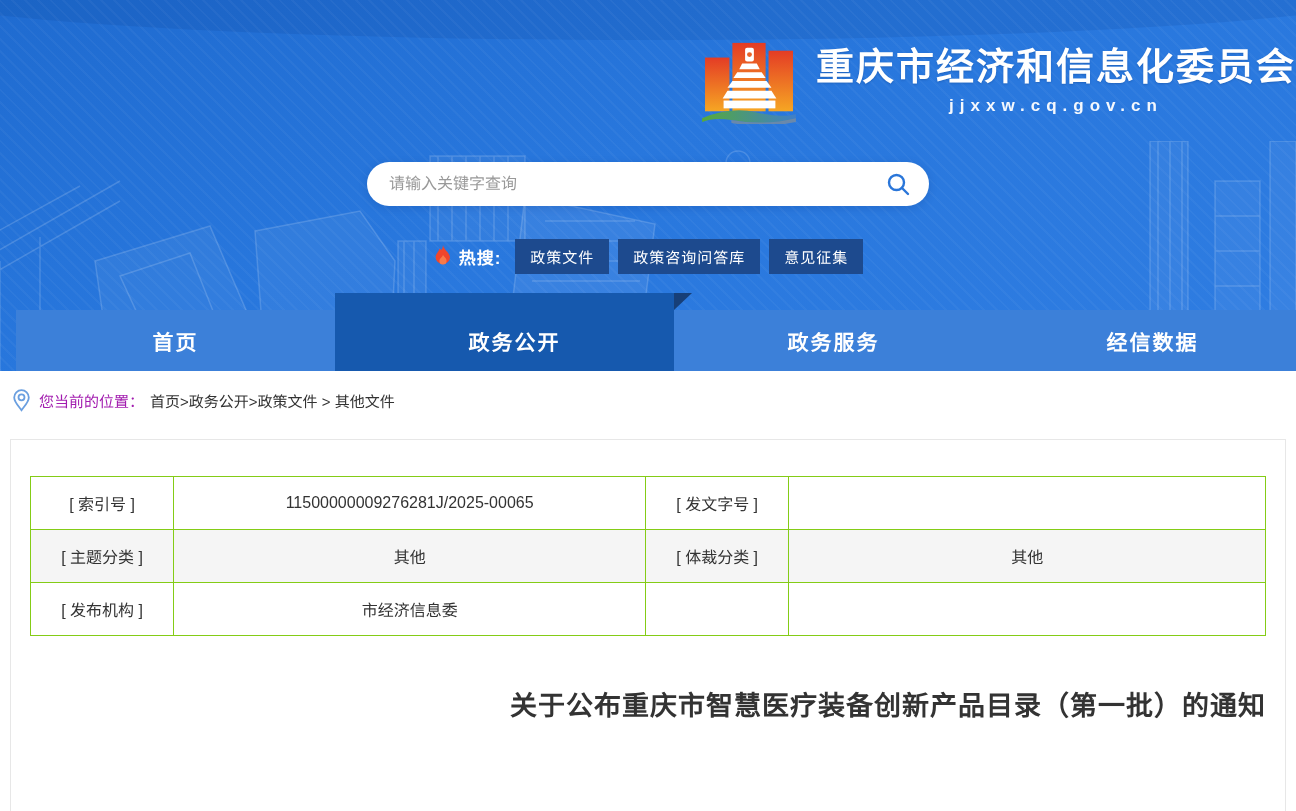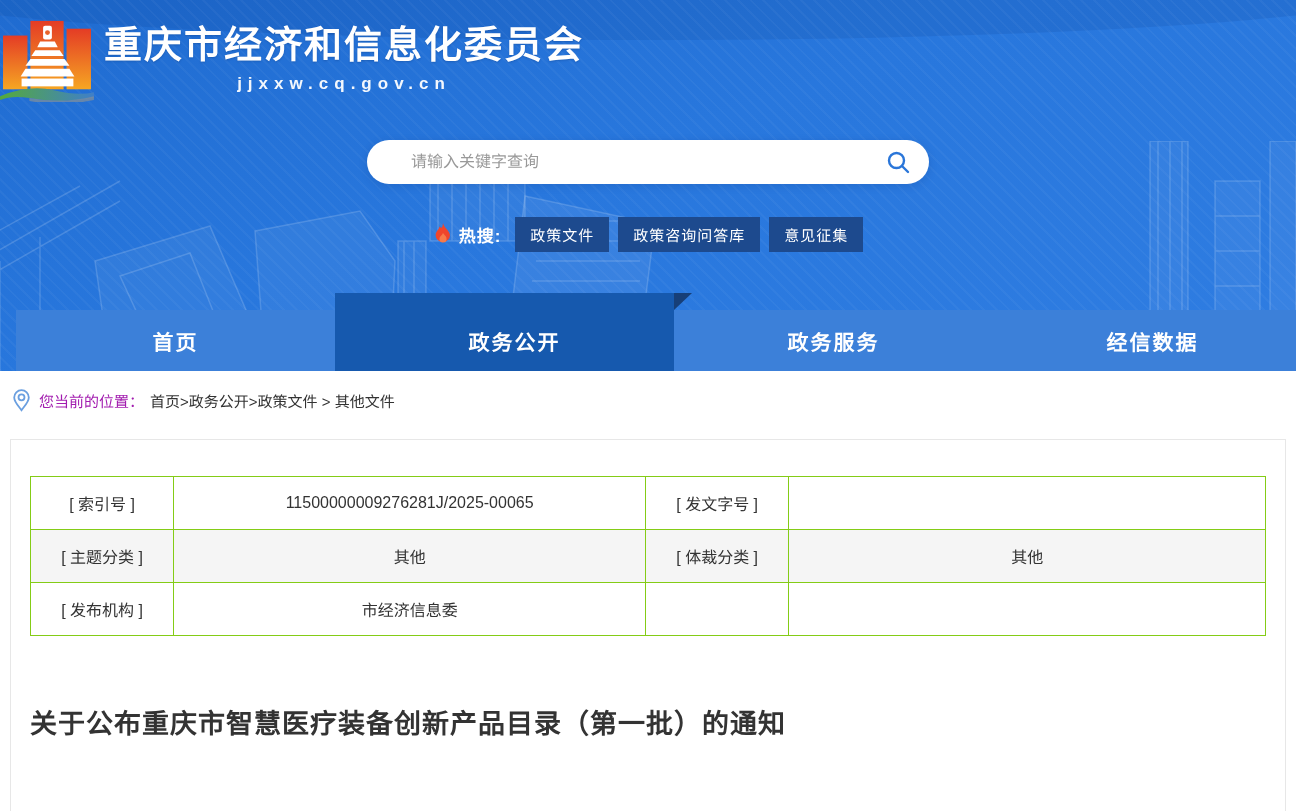--- a/index.html
+++ b/index.html
@@ -8,32 +8,32 @@
 
   
   .banner { position: relative; width: 1296px; height: 371px; overflow: hidden;
     background: linear-gradient(160deg, #1f6bd0 0%, #2877dd 45%, #2f7de2 100%); }
   .banner .stripes { position:absolute; inset:0; pointer-events:none;
     background: repeating-linear-gradient(45deg, rgba(255,255,255,0.035) 0 2px, rgba(255,255,255,0) 2px 9px); }
   .banner .topcurve { position:absolute; top:-70px; left:-10%; width:120%; height:110px;
     border-radius:50%; background:rgba(0,40,110,0.10); }
   .cityscape { position:absolute; left:0; bottom:0; width:1296px; height:230px; pointer-events:none; }
 
-  .brand { position: relative; z-index: 3; display:flex; justify-content:flex-start; align-items:flex-start; padding-top:16px; }
+  .brand { position: relative; z-index: 3; display:flex; justify-content:flex-end; align-items:flex-start; padding-top:38px;gap:10px; }
   .brand-icon { width: 94px; height: 86px; margin-right: 10px; }
   .brand-text { display:flex; flex-direction:column; align-items:center; }
   .brand-title { color:#fff; font-size:38px; font-weight:bold; letter-spacing:2px; line-height:1.25; margin-top:6px;
     text-shadow: 0 1px 2px rgba(0,40,100,0.25); }
   .brand-url { color:#fff; font-size:17px; letter-spacing:6px; margin-top:4px; font-weight:bold; opacity:0.95; }
 
   .search-wrap { position:relative; z-index:3; width:562px; height:44px; margin:38px auto 0; background:#fff;
     border-radius:22px; display:flex; align-items:center; padding:0 16px 0 22px;
     box-shadow: 0 2px 8px rgba(10,50,120,0.18); }
   .search-input { flex:1; border:none; outline:none; font-size:16px; color:#333; background:transparent;
-    font-family:"Liberation Sans","DejaVu Sans",sans-serif;margin-left:22px; }
+    font-family:"Liberation Sans","DejaVu Sans",sans-serif; }
   .search-input::placeholder { color:#999; }
   .search-btn { width:30px; height:30px; border:none; background:transparent; cursor:pointer; display:flex;
     align-items:center; justify-content:center; }
 
   .hot-row { position:relative; z-index:3; margin-top:33px; display:flex; justify-content:center; align-items:center; }
   .hot-flame { width:20px; height:24px; margin-right:6px; }
   .hot-label { color:#fff; font-size:17px; font-weight:bold; margin-right:14px; letter-spacing:1px; }
   .hot-btn { background:#1d4a8e; color:#fff; font-size:15px; border:none; cursor:pointer;
     padding:7px 15px; margin-right:9px; letter-spacing:1px; font-family:"Liberation Sans","DejaVu Sans",sans-serif; }
   .hot-btn:last-child { margin-right:0; }
@@ -57,21 +57,21 @@
   .card { margin:11px 10px 0; border:1px solid #e7e7e7; background:#fff; height:500px; padding:36px 19px 0; }
   table.meta { width:100%; border-collapse:collapse; table-layout:fixed; }
   table.meta td { border:1px solid #84cc16; height:53px; font-size:16px; color:#333; text-align:center;
     vertical-align:middle; overflow:hidden; white-space:nowrap; }
   table.meta tr.alt td { background:#f5f5f5; }
   td.lbl1 { width:11.6%; }
   td.val1 { width:38.2%; }
   td.lbl2 { width:11.6%; }
   td.val2 { width:38.6%; }
 
-  .doc-title { margin-top:66px; text-align:left; font-size:27px; font-weight:bold; color:#333; letter-spacing:1px; }
+  .doc-title { margin-top:48px; text-align:right; font-size:27px; font-weight:bold; color:#333; letter-spacing:1px; }
 </style>
 </head>
 <body>
 
 <div class="banner">
   <div class="topcurve"></div>
 
   <svg class="cityscape" viewBox="0 0 1296 230">
     <g stroke="rgba(255,255,255,0.16)" fill="rgba(255,255,255,0.05)" stroke-width="1.5">
       <path d="M-20 120 L120 40 M-20 140 L120 60 M-20 100 L80 45 M0 230 L0 120 M40 230 L40 96" fill="none"></path>

